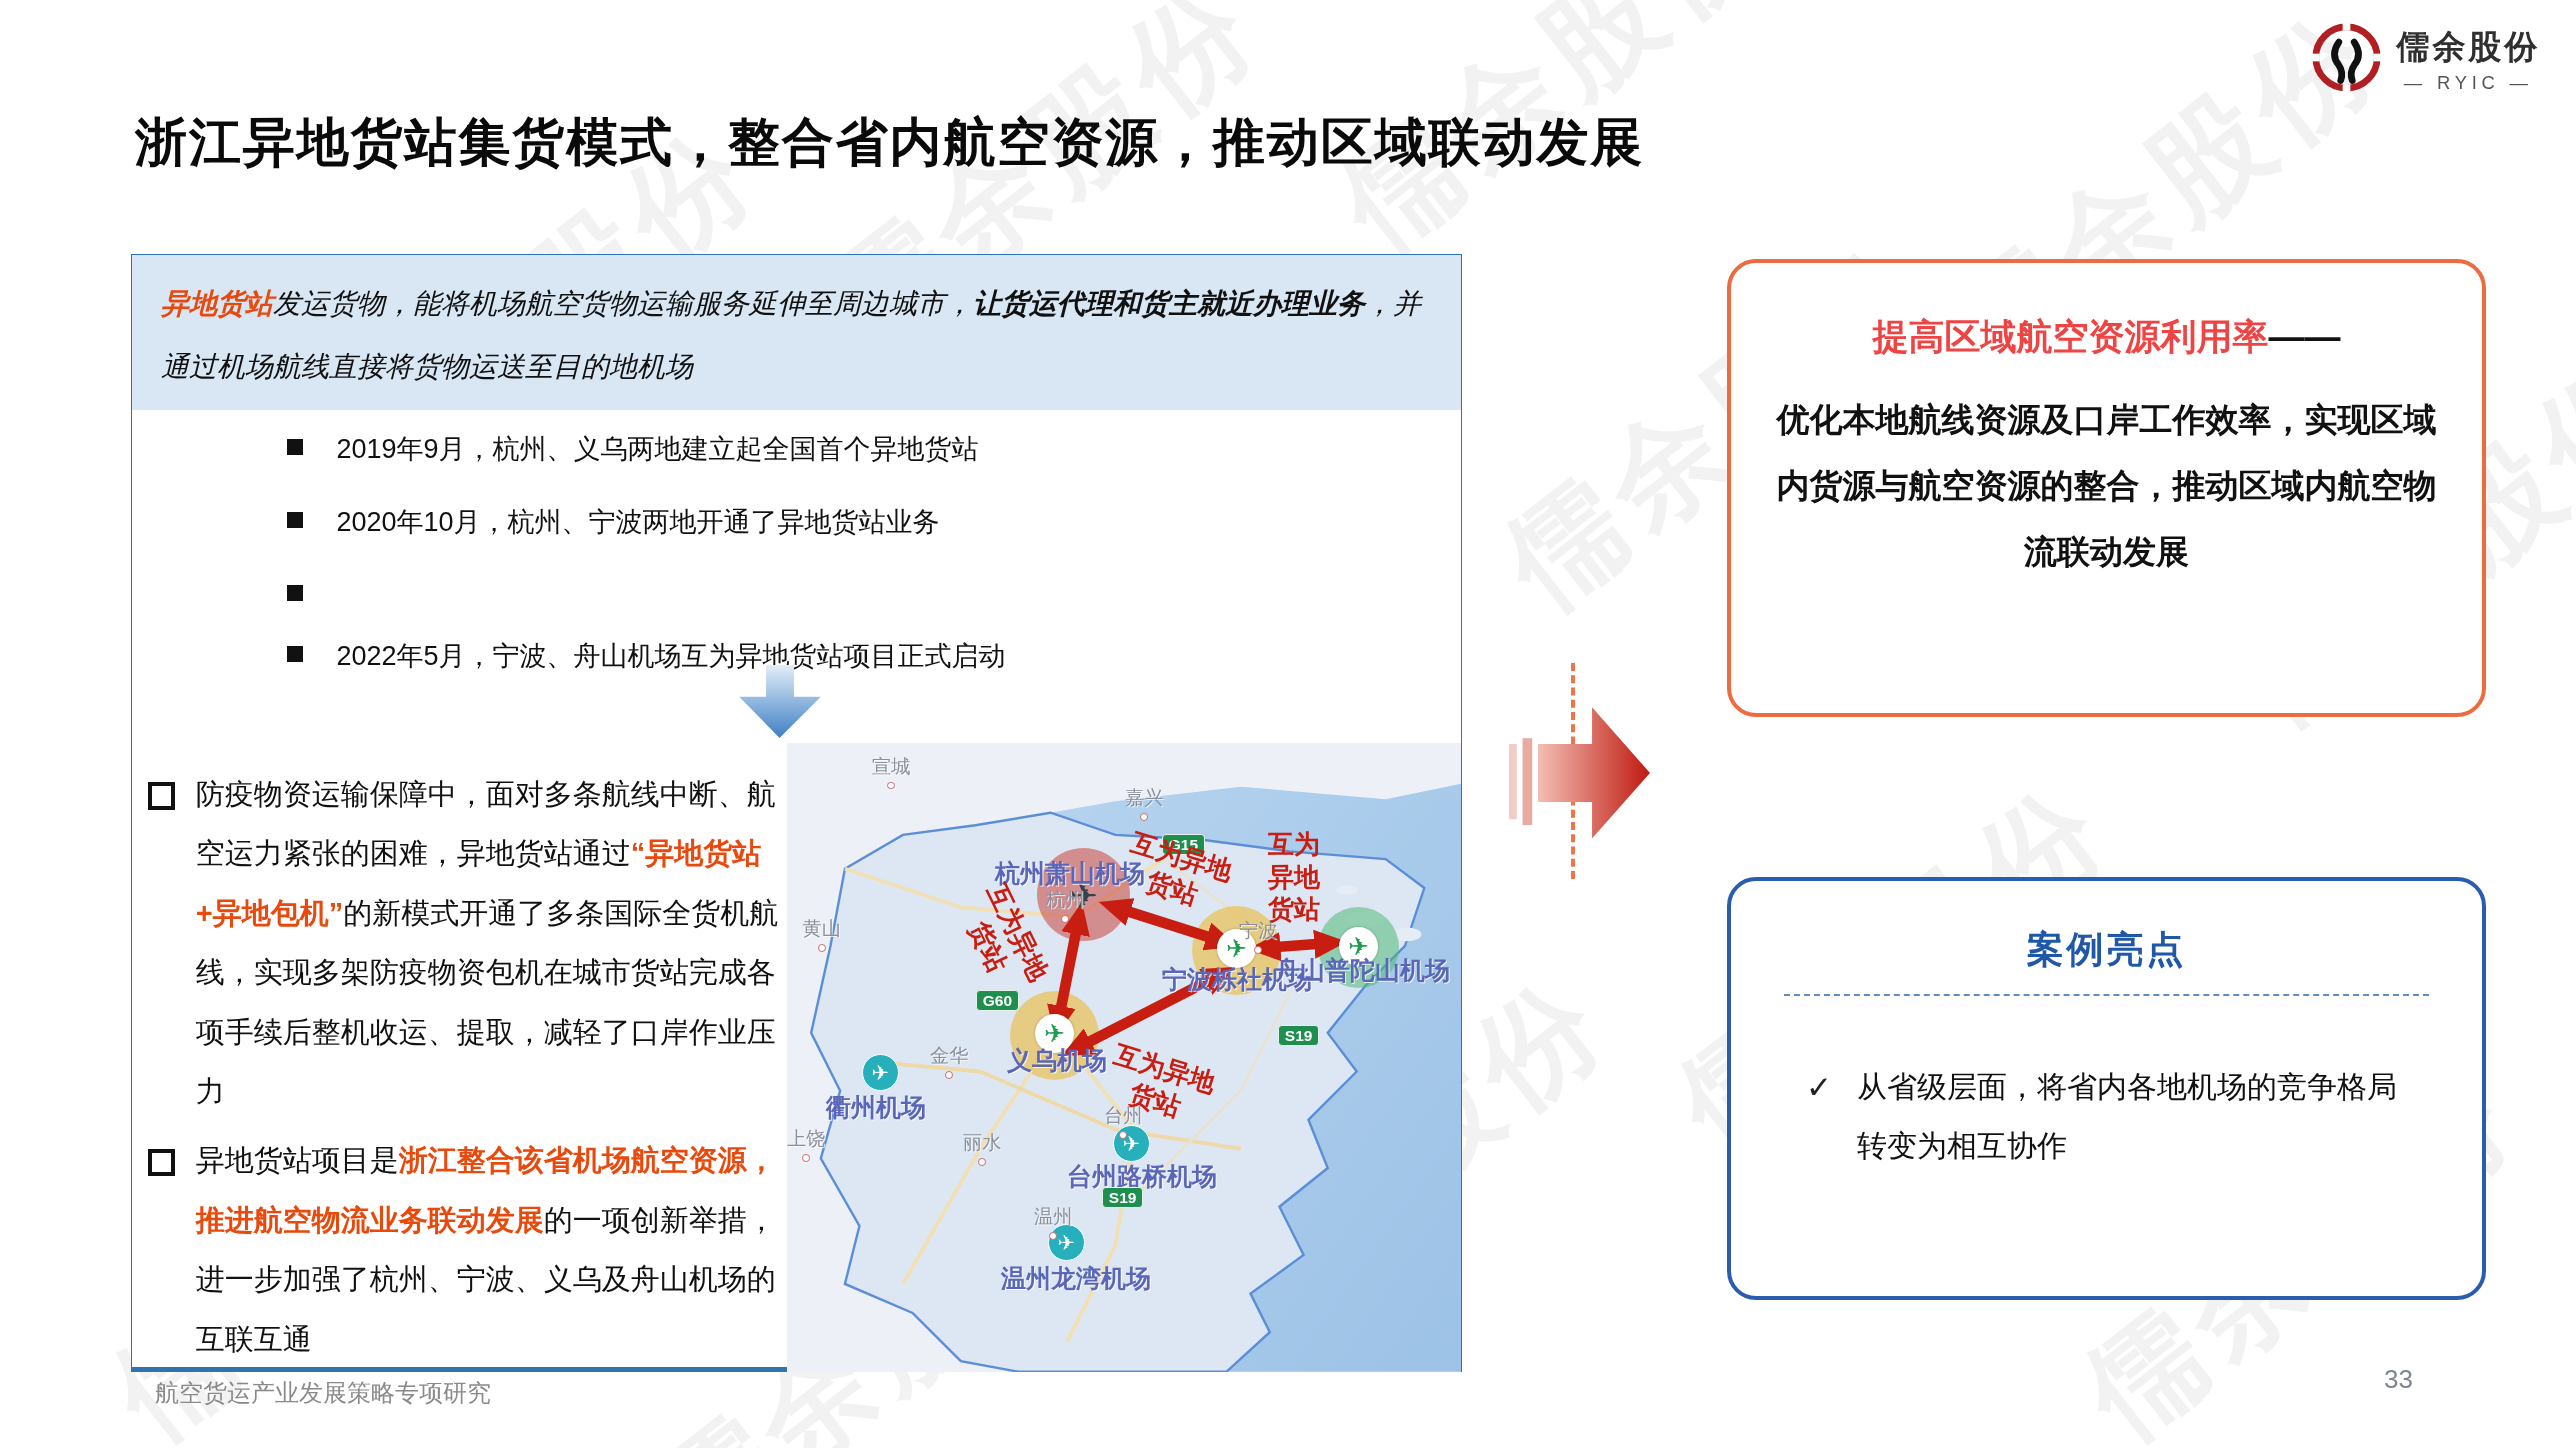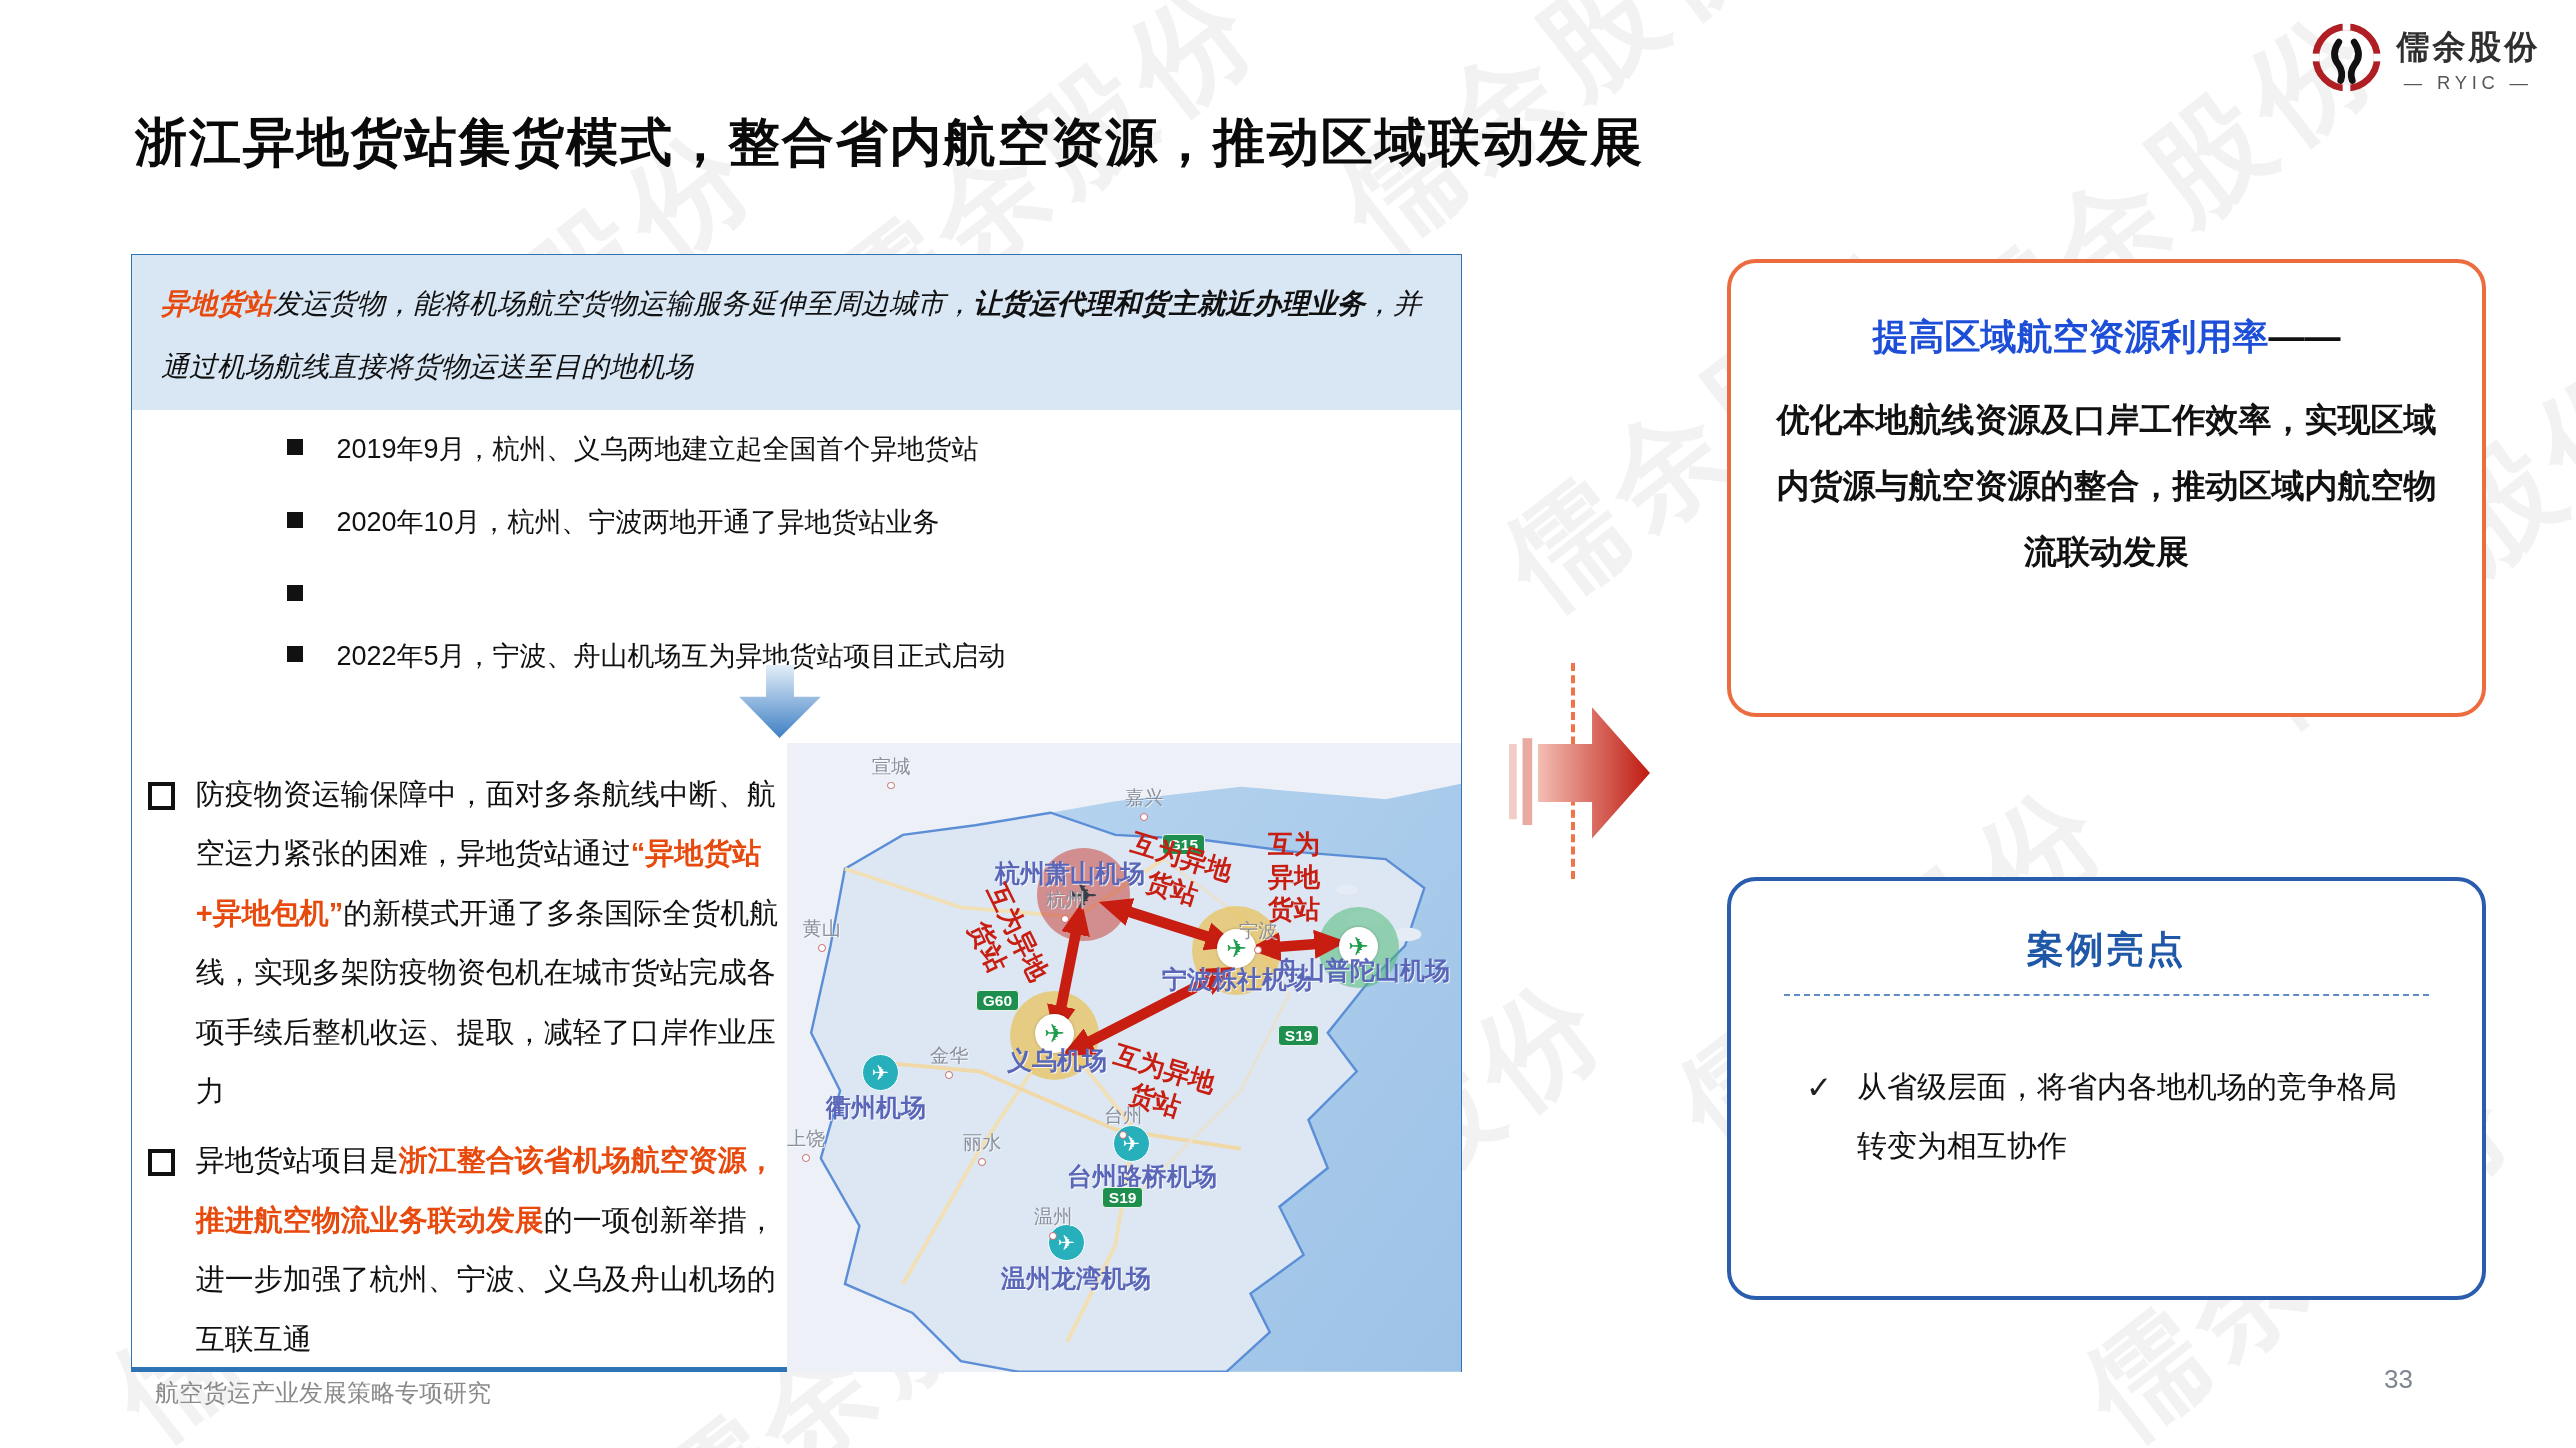--- a/index.html
+++ b/index.html
@@ -55,21 +55,21 @@
   .ml{position:absolute;color:#c81e12;font-weight:900;font-size:26px;line-height:1.25;
       white-space:pre-line;text-align:center;}
   .arrows{position:absolute;left:0;top:0;}
   
   .dash-line{position:absolute;left:1571px;top:663px;height:216px;border-left:4.8px dashed #f0744a;}
   .big-arrow{position:absolute;left:1507px;top:688px;}
   
   .benefit{position:absolute;left:1727px;top:259px;width:759px;height:458px;background:#fff;
            border:4.8px solid #ec6b3f;border-radius:29px;box-sizing:border-box;padding:50px 44px 0 44px;}
   .benefit-title{text-align:center;font-size:36px;font-weight:900;color:#111;margin-bottom:25px;}
-  .benefit-title .o{color:#1d4ed8;text-align:center;}
+  .benefit-title .o{color:#ef4444;text-align:center;}
   .benefit-body{font-size:33px;font-weight:700;color:#111;line-height:2.0;text-align:center;}
   .case{position:absolute;left:1727px;top:877px;width:759px;height:423px;background:#fff;
         border:4.8px solid #2a5dad;border-radius:29px;box-sizing:border-box;padding-top:44px;}
   .case-title{text-align:center;font-size:37px;font-weight:900;color:#2058a8;letter-spacing:2.9px;}
   .case-div{width:86%;margin:19.3px auto 0 auto;border-top:2.9px dashed #5d8cc9;}
   .case-item{display:flex;margin:62px 58px 0 75px;font-size:30px;color:#111;line-height:1.95;}
   .case-check{flex:0 0 auto;font-size:31px;font-weight:700;margin-right:25px;color:#222;}
   
   .footer{position:absolute;left:155px;top:1377px;font-size:24px;color:#8a8a8a;}
   .pageno{position:absolute;left:2384px;top:1364px;font-size:26px;color:#7f8691;}

